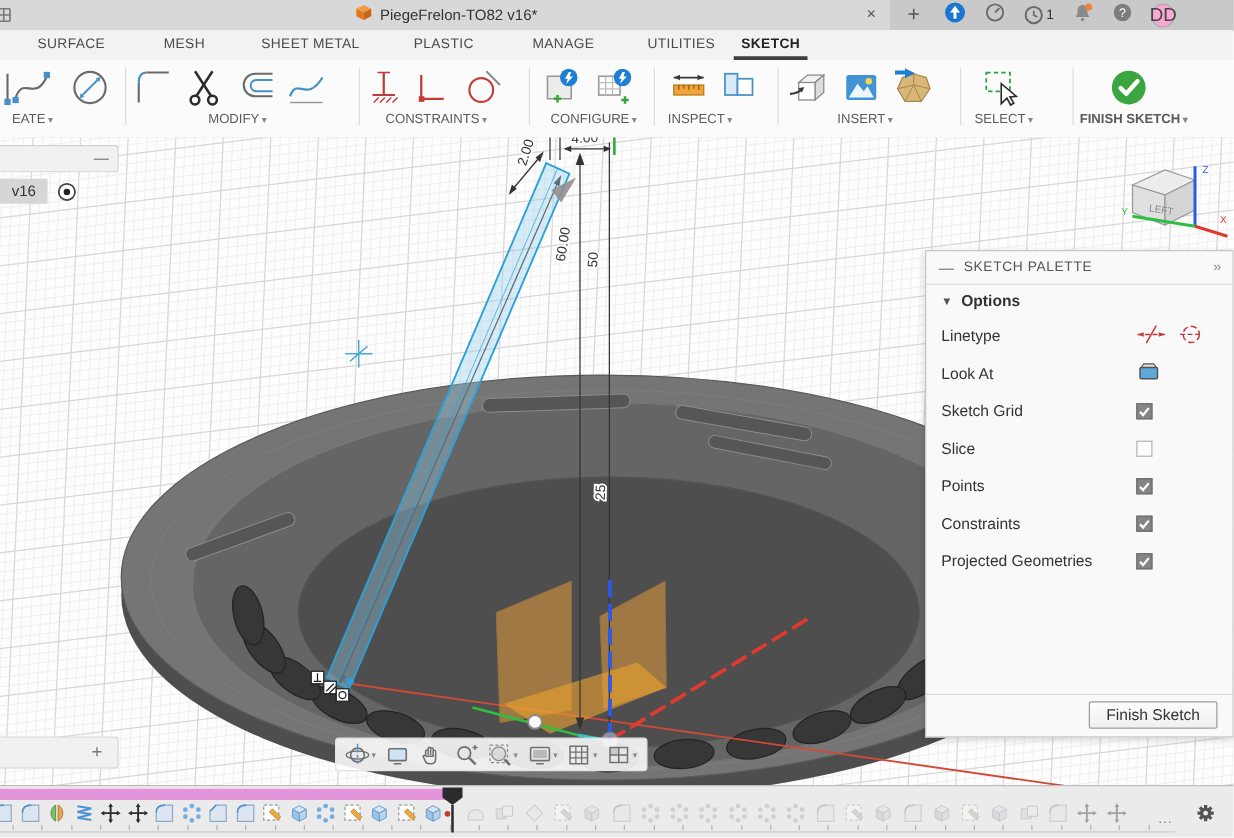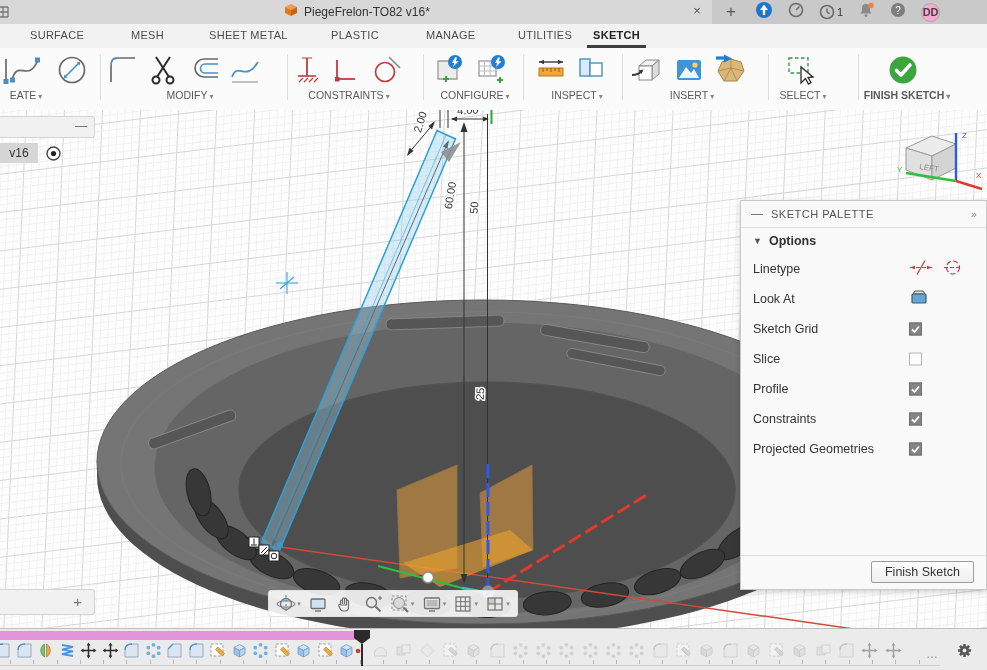--- a/index.html
+++ b/index.html
@@ -8,21 +8,21 @@
   .abs{position:absolute}
   
   #titlebar{position:absolute;left:0;top:0;width:987px;height:24px;background:#d8d8d8;border-bottom:1px solid #c2c2c2}
   #title-group{position:absolute;left:284px;top:0;height:24px;display:flex;align-items:center;gap:6px}
   #doc-title{font-size:12px;color:#333;white-space:nowrap}
   #tab-close{position:absolute;left:688px;top:2px;width:18px;height:18px;color:#555;font-size:13px;text-align:center;line-height:18px;cursor:default}
   #titlebar-right{position:absolute;left:712px;top:0;width:275px;height:24px;background:#c9c9c9;display:flex;align-items:center;gap:15px;padding:0 10px;box-sizing:border-box}
   .tb-plus{font-size:17px;color:#555;line-height:20px;width:18px;text-align:center}
   .clockwrap{display:flex;align-items:center;gap:2px}
   .clockcount{font-size:11px;color:#333}
-  #avatar{width:19px;height:19px;border-radius:50%;background:#f9a8d4;font-size:11px;font-weight:bold;color:#444;display:flex;align-items:center;justify-content:center;border:1px solid #aaa;box-sizing:border-box}
+  #avatar{width:19px;height:19px;border-radius:50%;background:#f9a8d4;font-size:15px;font-weight:normal;color:#444;display:flex;align-items:center;justify-content:center;border:1px solid #aaa;box-sizing:border-box}
   
   #tabbar{position:absolute;left:0;top:24px;width:987px;height:24px;background:#f2f2f2}
   .ftab{position:absolute;top:0;height:24px;font-size:11px;color:#4b4b4b;letter-spacing:.3px;line-height:22px;padding:0 6px;box-sizing:border-box;white-space:nowrap}
   .ftab.active{color:#222;border-bottom:3px solid #3d3d3d;font-weight:bold}
   
   #toolbar{position:absolute;left:0;top:48px;width:987px;height:62px;background:#fbfbfb;border-bottom:1px solid #d5d5d5;overflow:hidden}
   .tb-icon{position:absolute;top:5px;width:34px;height:34px}
   .tb-label{position:absolute;top:41px;height:14px;font-size:10.5px;color:#5a5a5a;white-space:nowrap;transform:translateX(-50%)}
   .tb-label .caret{color:#888;font-size:8px;margin-left:2px}
   .tb-div{position:absolute;top:6px;width:1px;height:46px;background:#ddd}
@@ -196,21 +196,21 @@
         <line x1="5" y1="9" x2="29" y2="9" stroke="#3a3a3a" stroke-width="1.4"></line>
         <polygon points="5,9 10,6.8 10,11.2" fill="#3a3a3a"></polygon>
         <polygon points="29,9 24,6.8 24,11.2" fill="#3a3a3a"></polygon>
         <rect x="5" y="15" width="24" height="8" fill="#f2a33c" stroke="#b87c17"></rect>
         <path d="M9,15 v4 M13,15 v3 M17,15 v4 M21,15 v3 M25,15 v4" stroke="#8c5e10"></path>
       </svg></span>
     <span class="tb-icon" style="left: 574px;"><svg width="34" height="34">
         <rect x="6" y="6" width="10" height="17" fill="#d8eafc" stroke="#4a90c4" stroke-width="1.4"></rect>
         <rect x="16" y="10" width="12" height="13" fill="#fff" stroke="#4a90c4" stroke-width="1.4"></rect>
       </svg></span>
-    <div class="tb-label" style="left: 577px;"><span>INSPECT</span><span class="caret">▾</span></div>
+    <div class="tb-label" style="left: 560px;"><span>INSPECT</span><span class="caret">▾</span></div>
     <span class="tb-icon" style="left: 630px;"><svg width="34" height="34">
         <polygon points="9,13 16,7 29,7 22,13" fill="#f2f2f2" stroke="#8a8a8a"></polygon>
         <polygon points="22,13 29,7 29,21 22,27" fill="#dcdcdc" stroke="#8a8a8a"></polygon>
         <rect x="9" y="13" width="13" height="14" fill="#fff" stroke="#8a8a8a"></rect>
         <path d="M2,22 Q8,22 12,18" fill="none" stroke="#3a3a3a" stroke-width="1.8"></path>
         <polygon points="13.5,16.5 8.5,17.5 11.5,21" fill="#3a3a3a"></polygon>
       </svg></span>
     <span class="tb-icon" style="left: 672px;"><svg width="34" height="34">
         <rect x="5" y="7" width="24" height="20" rx="2" fill="#4394d6"></rect>
         <polygon points="7,25 14,14 19,20 22,16 27,25" fill="#eef6fd"></polygon>
@@ -662,21 +662,21 @@
           </span>
         </span>
       </div>
       <div class="pal-row">
         <span>Slice</span>
         <span class="ctrl">
           <span class="cb"></span>
         </span>
       </div>
       <div class="pal-row">
-        <span>Profile</span>
+        <span>Points</span>
         <span class="ctrl">
           <span class="cb on">
             <svg width="11" height="11">
               <path d="M2,6 l2.5,2.5 L9,3" fill="none" stroke="#fff" stroke-width="1.8"></path>
             </svg>
           </span>
         </span>
       </div>
       <div class="pal-row">
         <span>Constraints</span>

